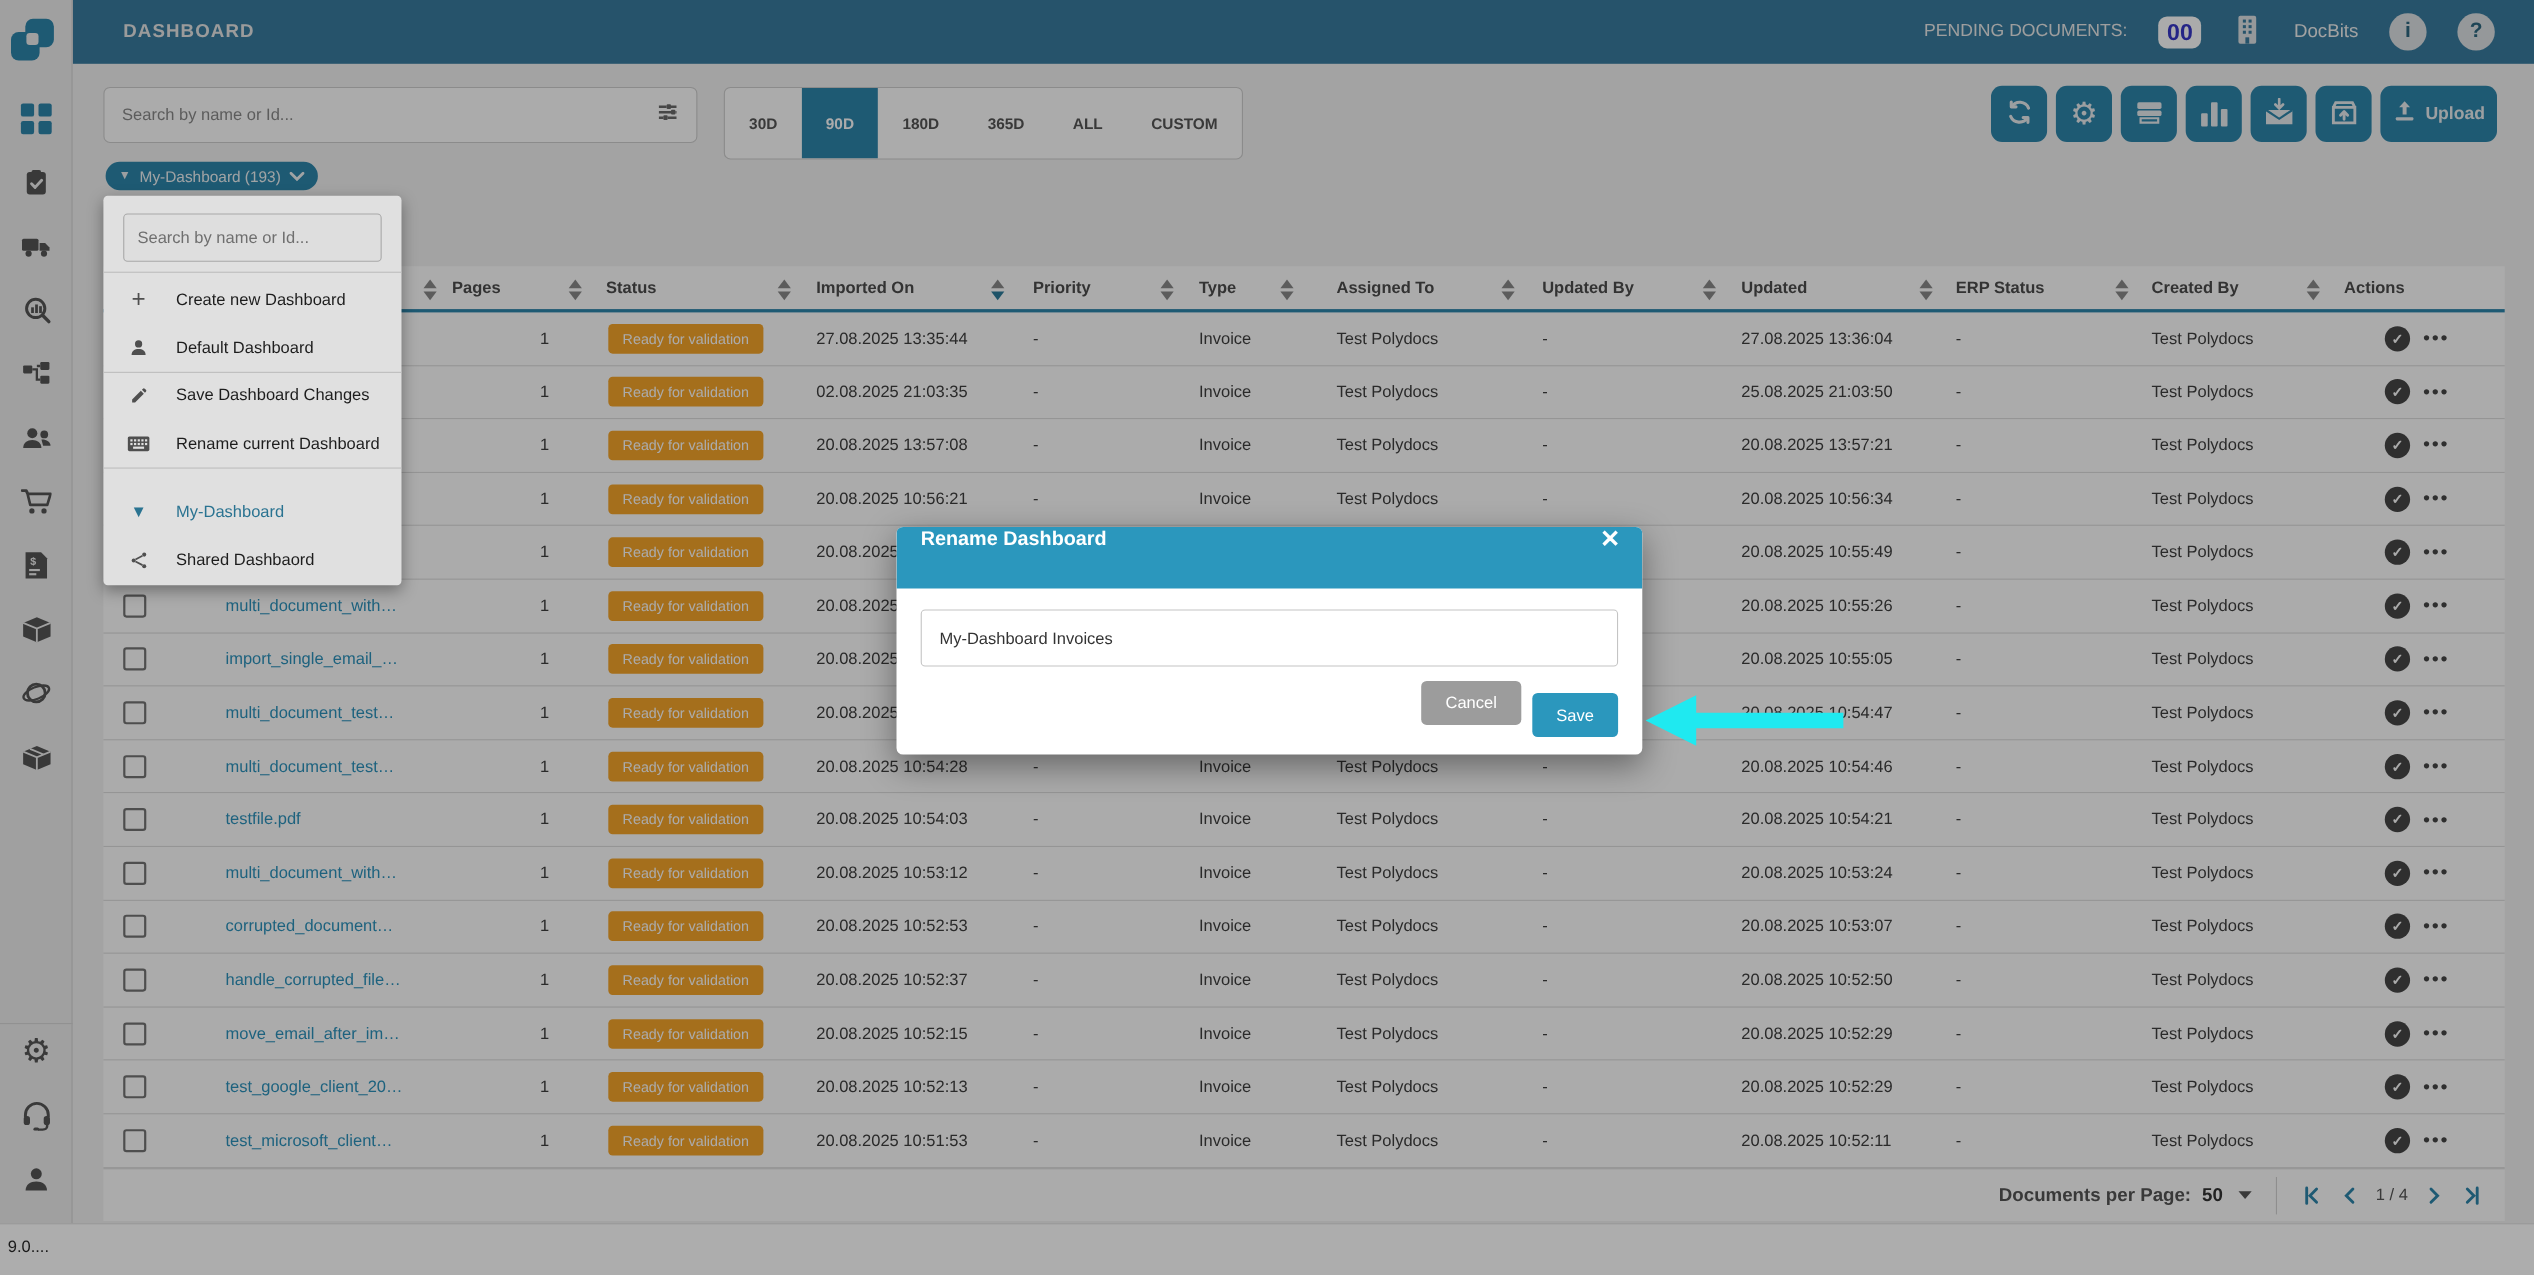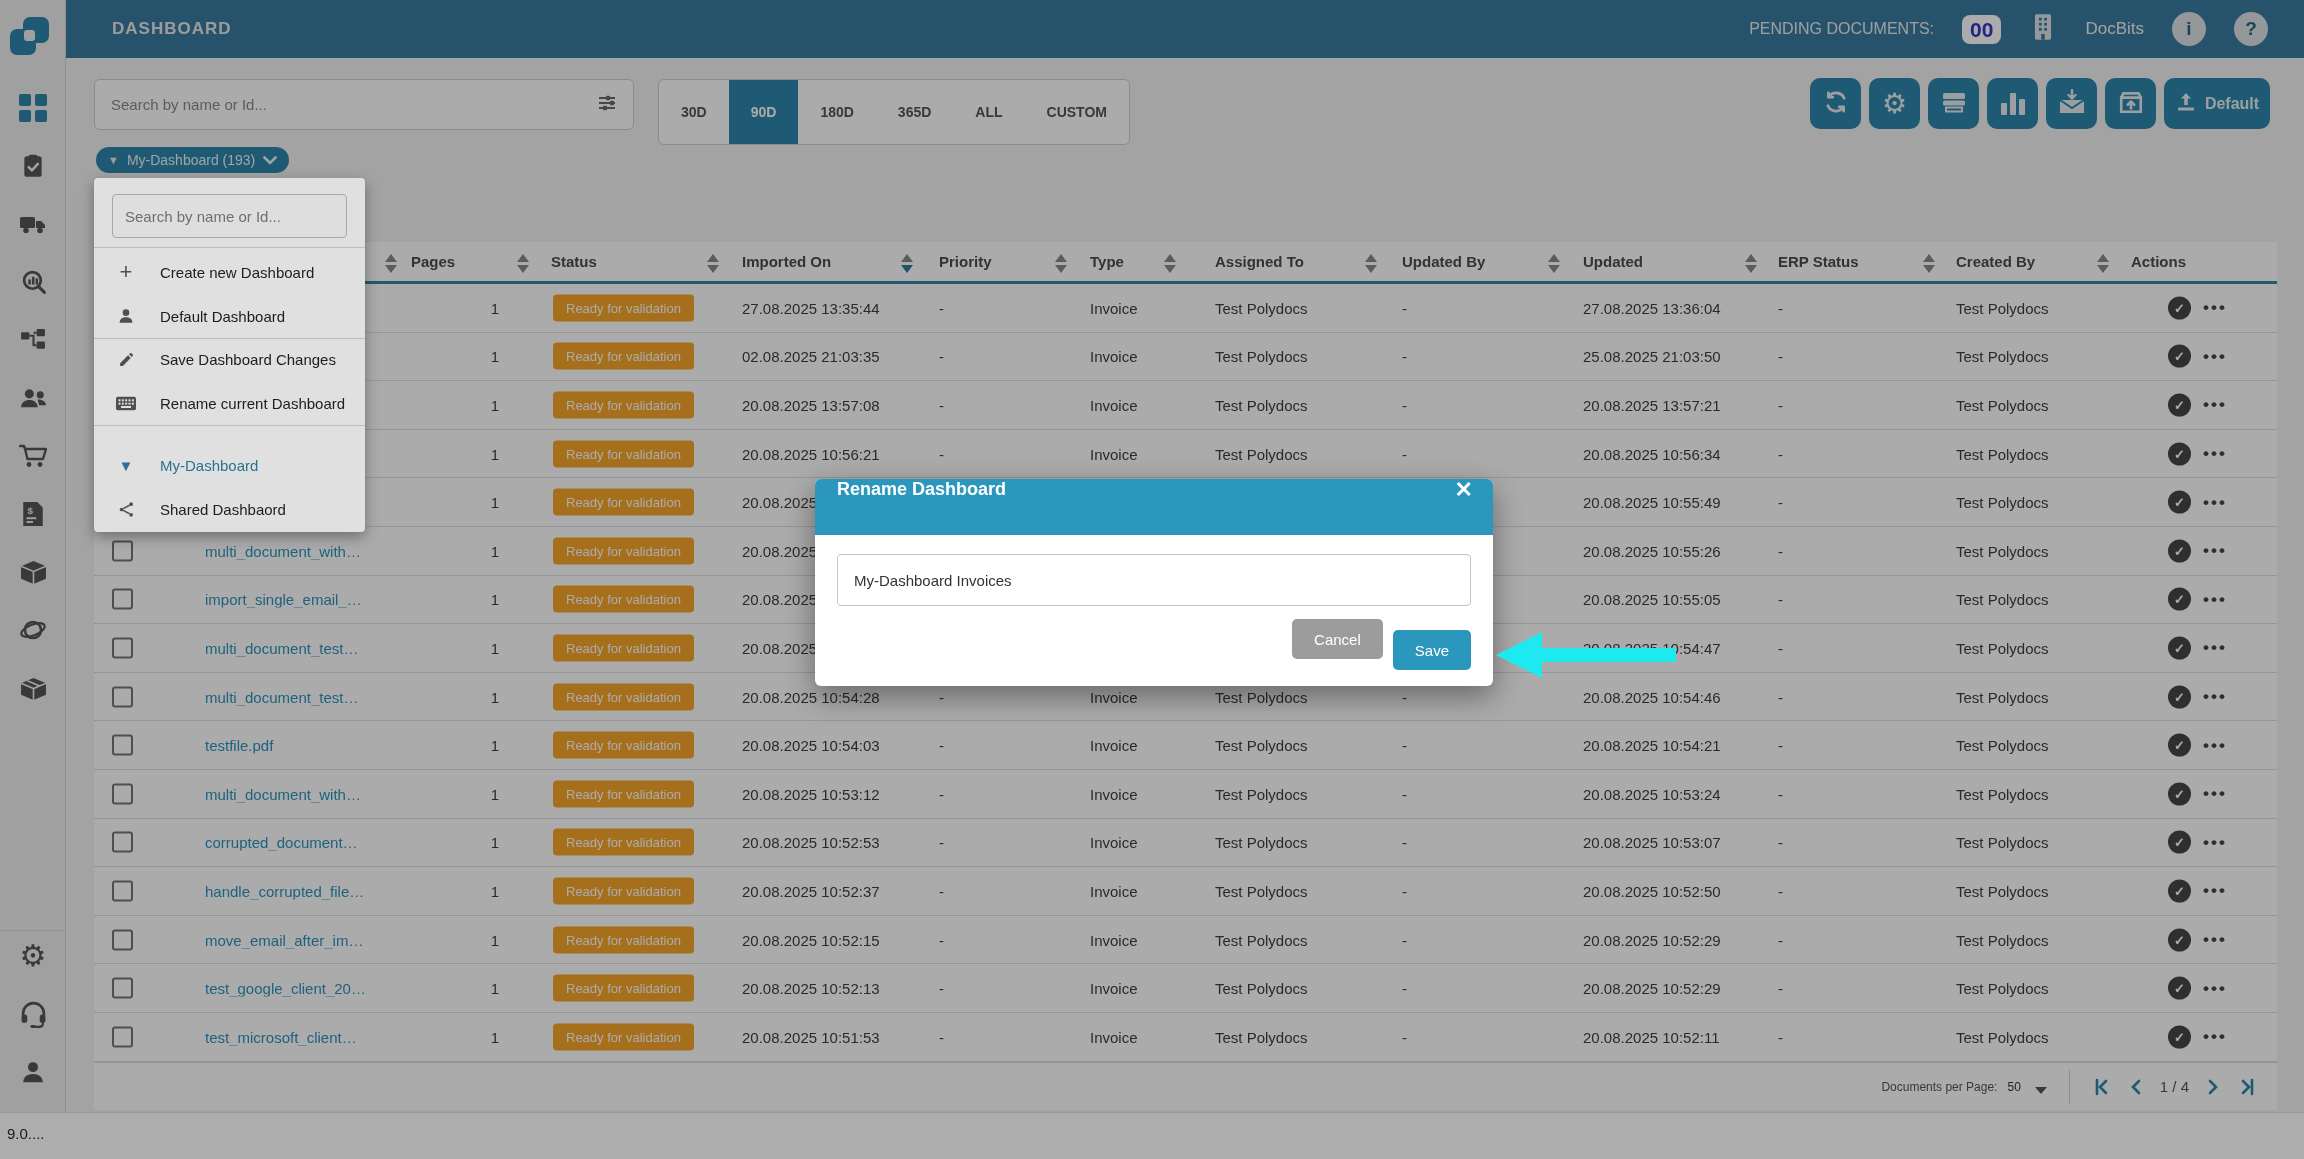--- a/index.html
+++ b/index.html
@@ -77,21 +77,21 @@
   .updatedby-cell { left:1308px; }
   .updated-cell { left:1489px; }
   .erp-cell { left:1684px; }
   .createdby-cell { left:1862px; }
   .actions-cell { left:2074px; display:flex; align-items:center; gap:12px; }
   .seal { width:23px; height:23px; border-radius:50%; background:#474747; color:#fff; font-size:13px; font-weight:700; display:flex; align-items:center; justify-content:center; cursor:pointer; }
   .dots { color:#474747; font-size:17px; font-weight:700; letter-spacing:2px; cursor:pointer; }
 
   
   .tfoot { position:absolute; left:0; bottom:0; width:2183px; height:48px; border-top:1px solid #dcdcdc; display:flex; align-items:center; justify-content:flex-end; }
-  .perpage { display:flex; align-items:flex-end; gap:10px; font-size:12px; color:#555; }
+  .perpage { display:flex; align-items:center; gap:10px; font-size:17px; color:#555;font-weight:bold; }
   .perpage .val { color:#333; }
   .caret-dn { width:0; height:0; border-left:6px solid transparent; border-right:6px solid transparent; border-top:7px solid #555; margin-left:4px; cursor:pointer; }
   .vsep { width:1px; height:34px; background:#d4d4d4; margin:0 22px; }
   .pager { display:flex; align-items:center; gap:14px; margin-right:20px; }
   .pg-btn { color:#2e86ac; cursor:pointer; display:flex; }
   .pg-ind { font-size:15px; color:#555; }
 
   
   .bottom-strip { position:absolute; left:0; top:1112px; width:2304px; height:47px; background:#adadad; border-top:1px solid #979797; z-index:45; }
   .version { position:absolute; left:7px; top:12px; font-size:15px; color:#1a1a1a; }
@@ -342,21 +342,21 @@
             <path d="M3 8h18v13H3z"></path>
             <path d="M3 8l2-4h14l2 4"></path>
             <path d="M12 18v-6M9 14.5l3-3 3 3" stroke-linecap="round" stroke-linejoin="round"></path>
           </svg></span>
       </button>
     <button class="act-btn upload">
       <span><svg width="22" height="22" viewBox="0 0 22 22" fill="currentColor">
             <path d="M11 2l5 5.5h-3.2V14h-3.6V7.5H6z"></path>
             <rect x="3" y="16.5" width="16" height="3" rx="1"></rect>
           </svg></span>
-      <span>Default</span>
+      <span>Upload</span>
     </button>
   </div>
 
   <div class="chip">
     <span class="funnel">▼</span>
     <span class="label">My-Dashboard (193)</span>
     <span>
         <svg width="14" height="9" viewBox="0 0 14 9" fill="none" stroke="#eef3f5" stroke-width="2.6" stroke-linecap="round">
           <path d="M1.5 1.5L7 7l5.5-5.5"></path>
         </svg>

